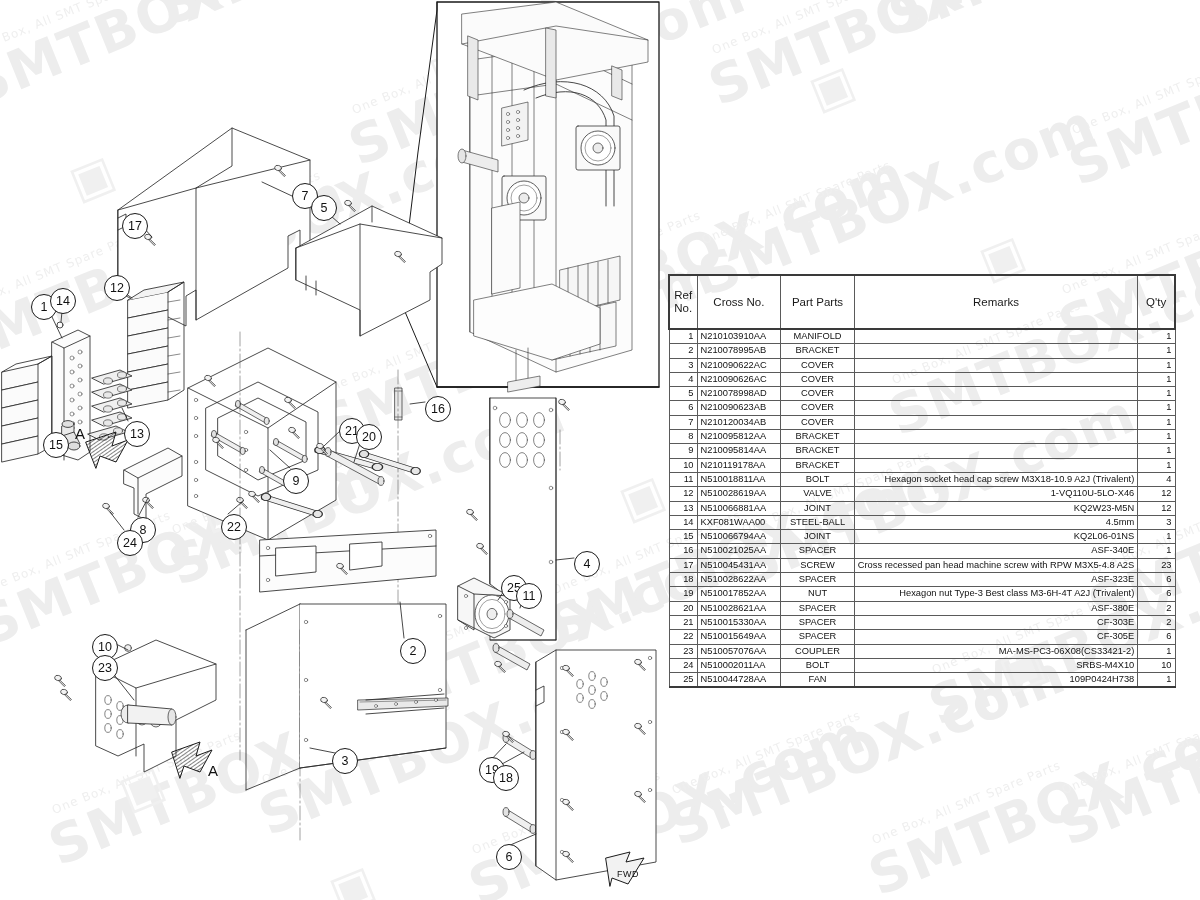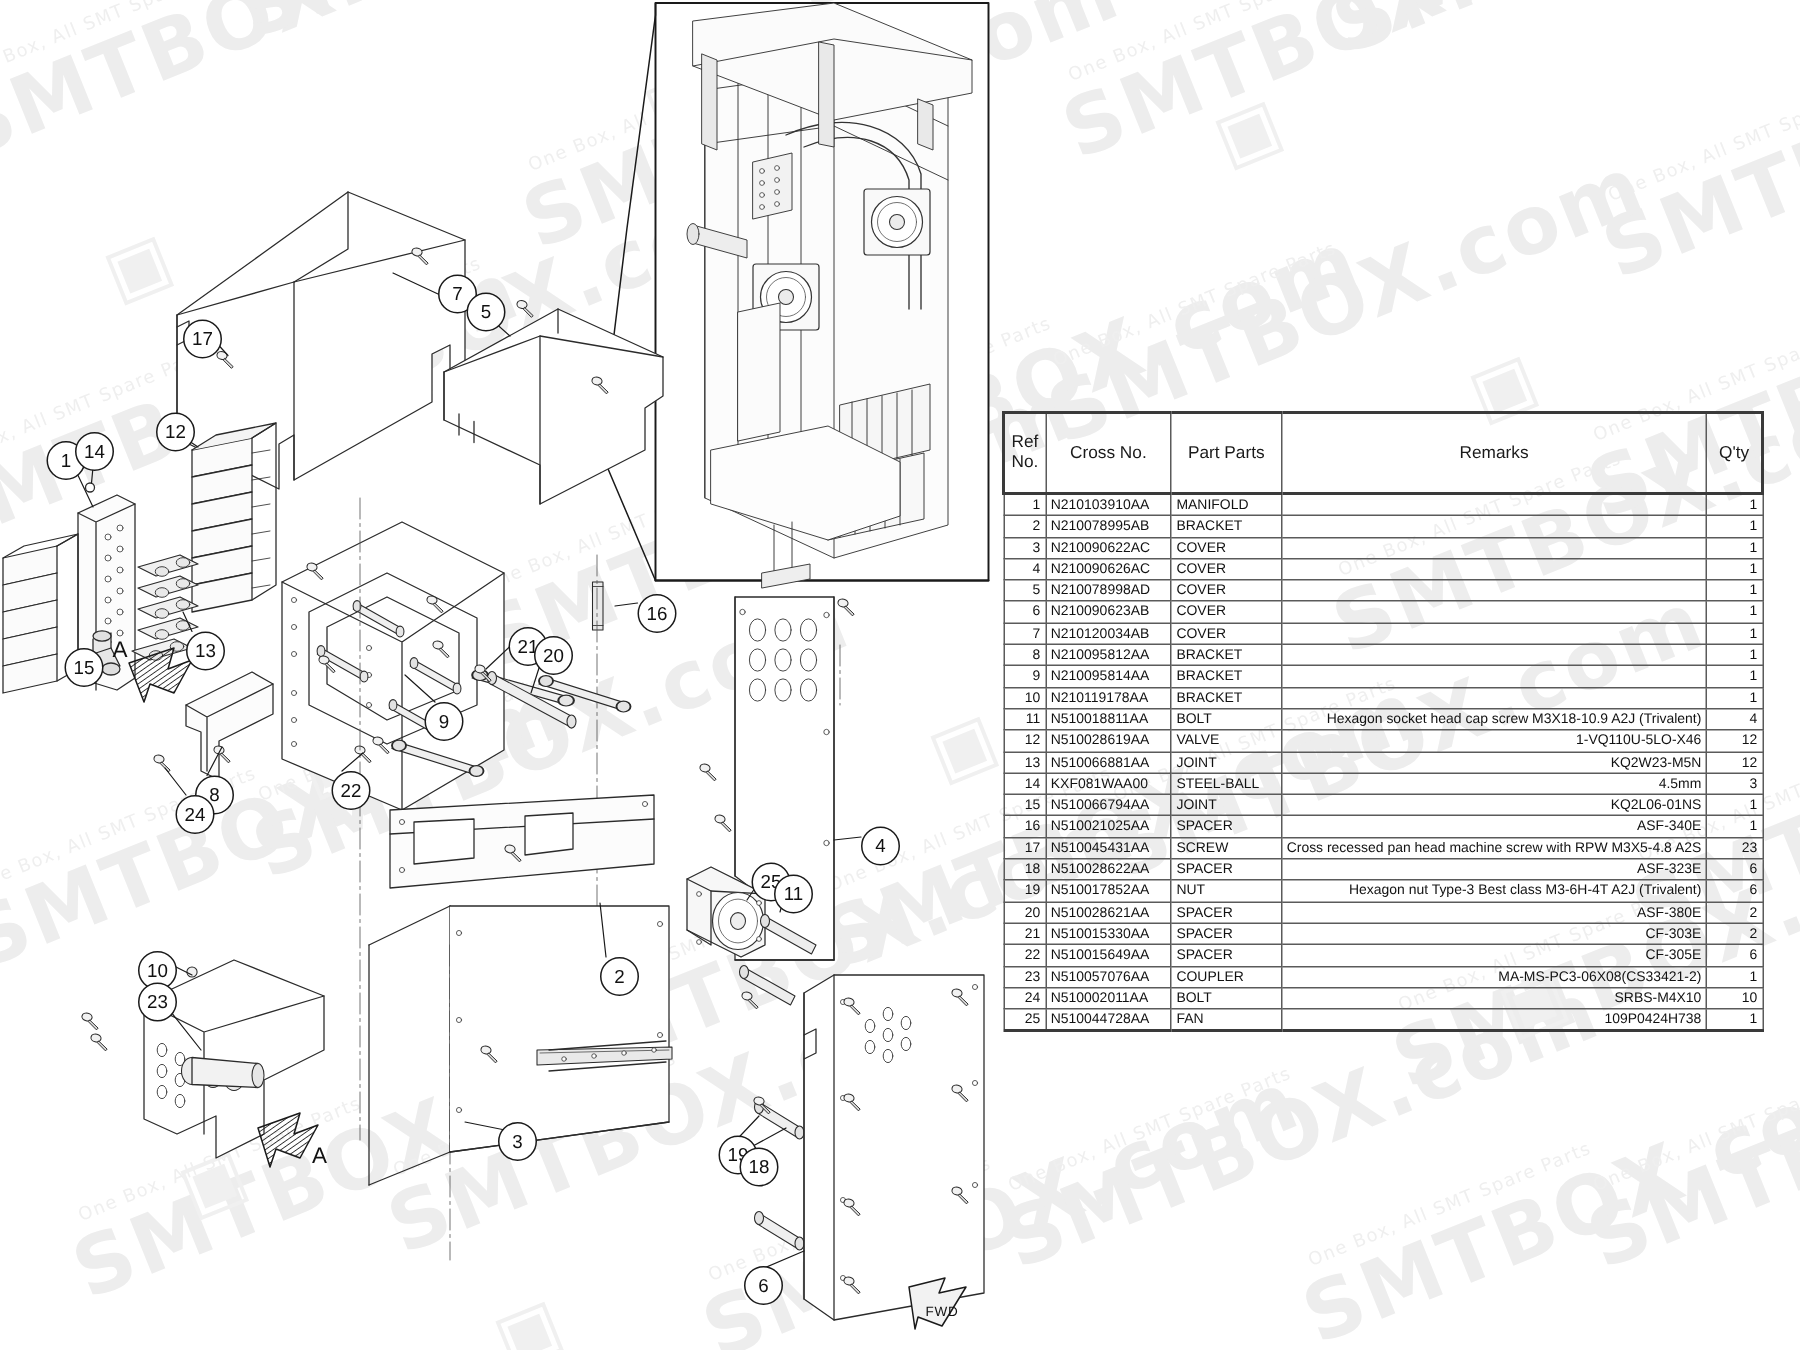--- a/index.html
+++ b/index.html
@@ -49,21 +49,21 @@
     border-top:2px solid #3a3a3a;
   }
   table.parts thead th.c-ref{border-left:2px solid #3a3a3a;}
   table.parts thead th.c-qty{border-right:2px solid #3a3a3a;}
   table.parts tbody td{
     height:13.3px;line-height:13.3px;font-size:9.3px;color:#111;
     white-space:nowrap;overflow:hidden;
   }
   td.c-ref{width:26px;text-align:right;padding-right:4px;border-left:2px solid #3a3a3a;}
   td.c-pn{width:99px;text-align:left;padding-left:5px;}
-  td.c-name{width:90px;text-align:left;padding-left:5px;}
+  td.c-name{width:90px;text-align:center;padding-left:5px;}
   td.c-rem{width:244px;text-align:right;padding-left:5px;font-size:8px;}
   td.c-qty{width:33px;text-align:right;padding-right:5px;border-right:2px solid #3a3a3a;}
   tbody tr:last-child td{border-bottom:2px solid #3a3a3a;}
   th.c-ref{width:26px;}
   th.c-pn{width:99px;}
   th.c-name{width:90px;}
   th.c-rem{width:244px;}
   th.c-qty{width:50px;}
   .hdr2{display:block;line-height:13px;}
 

